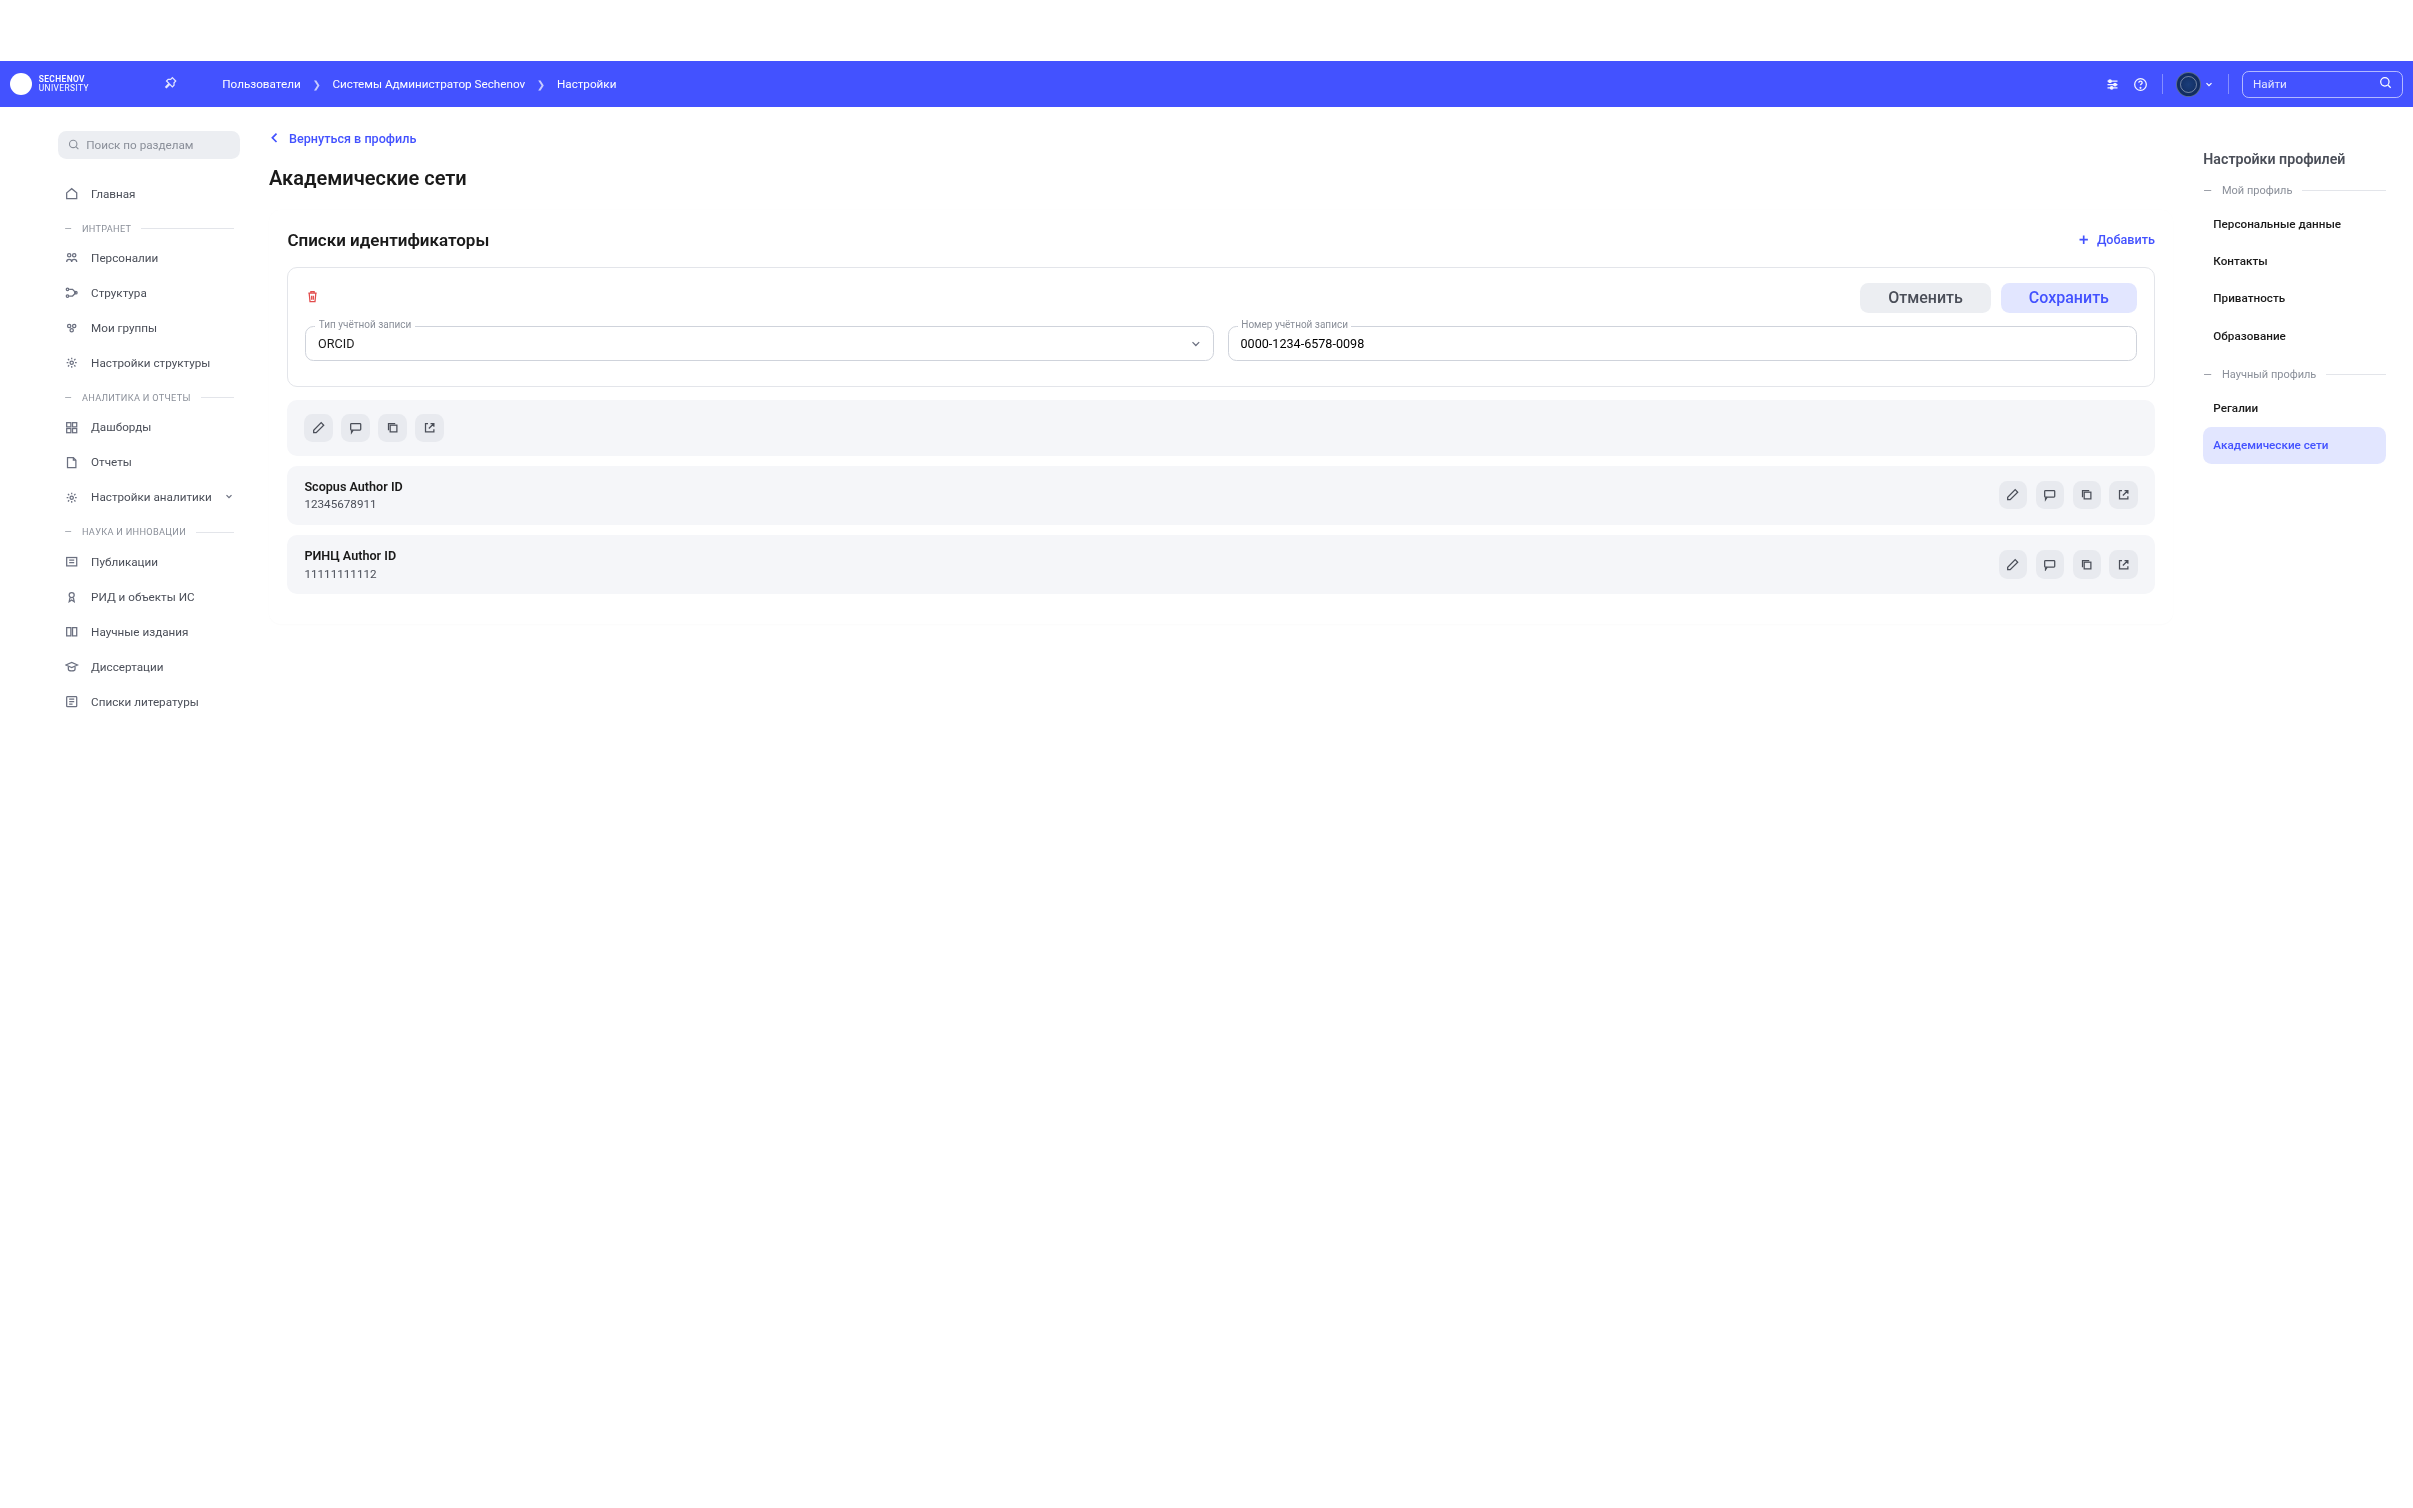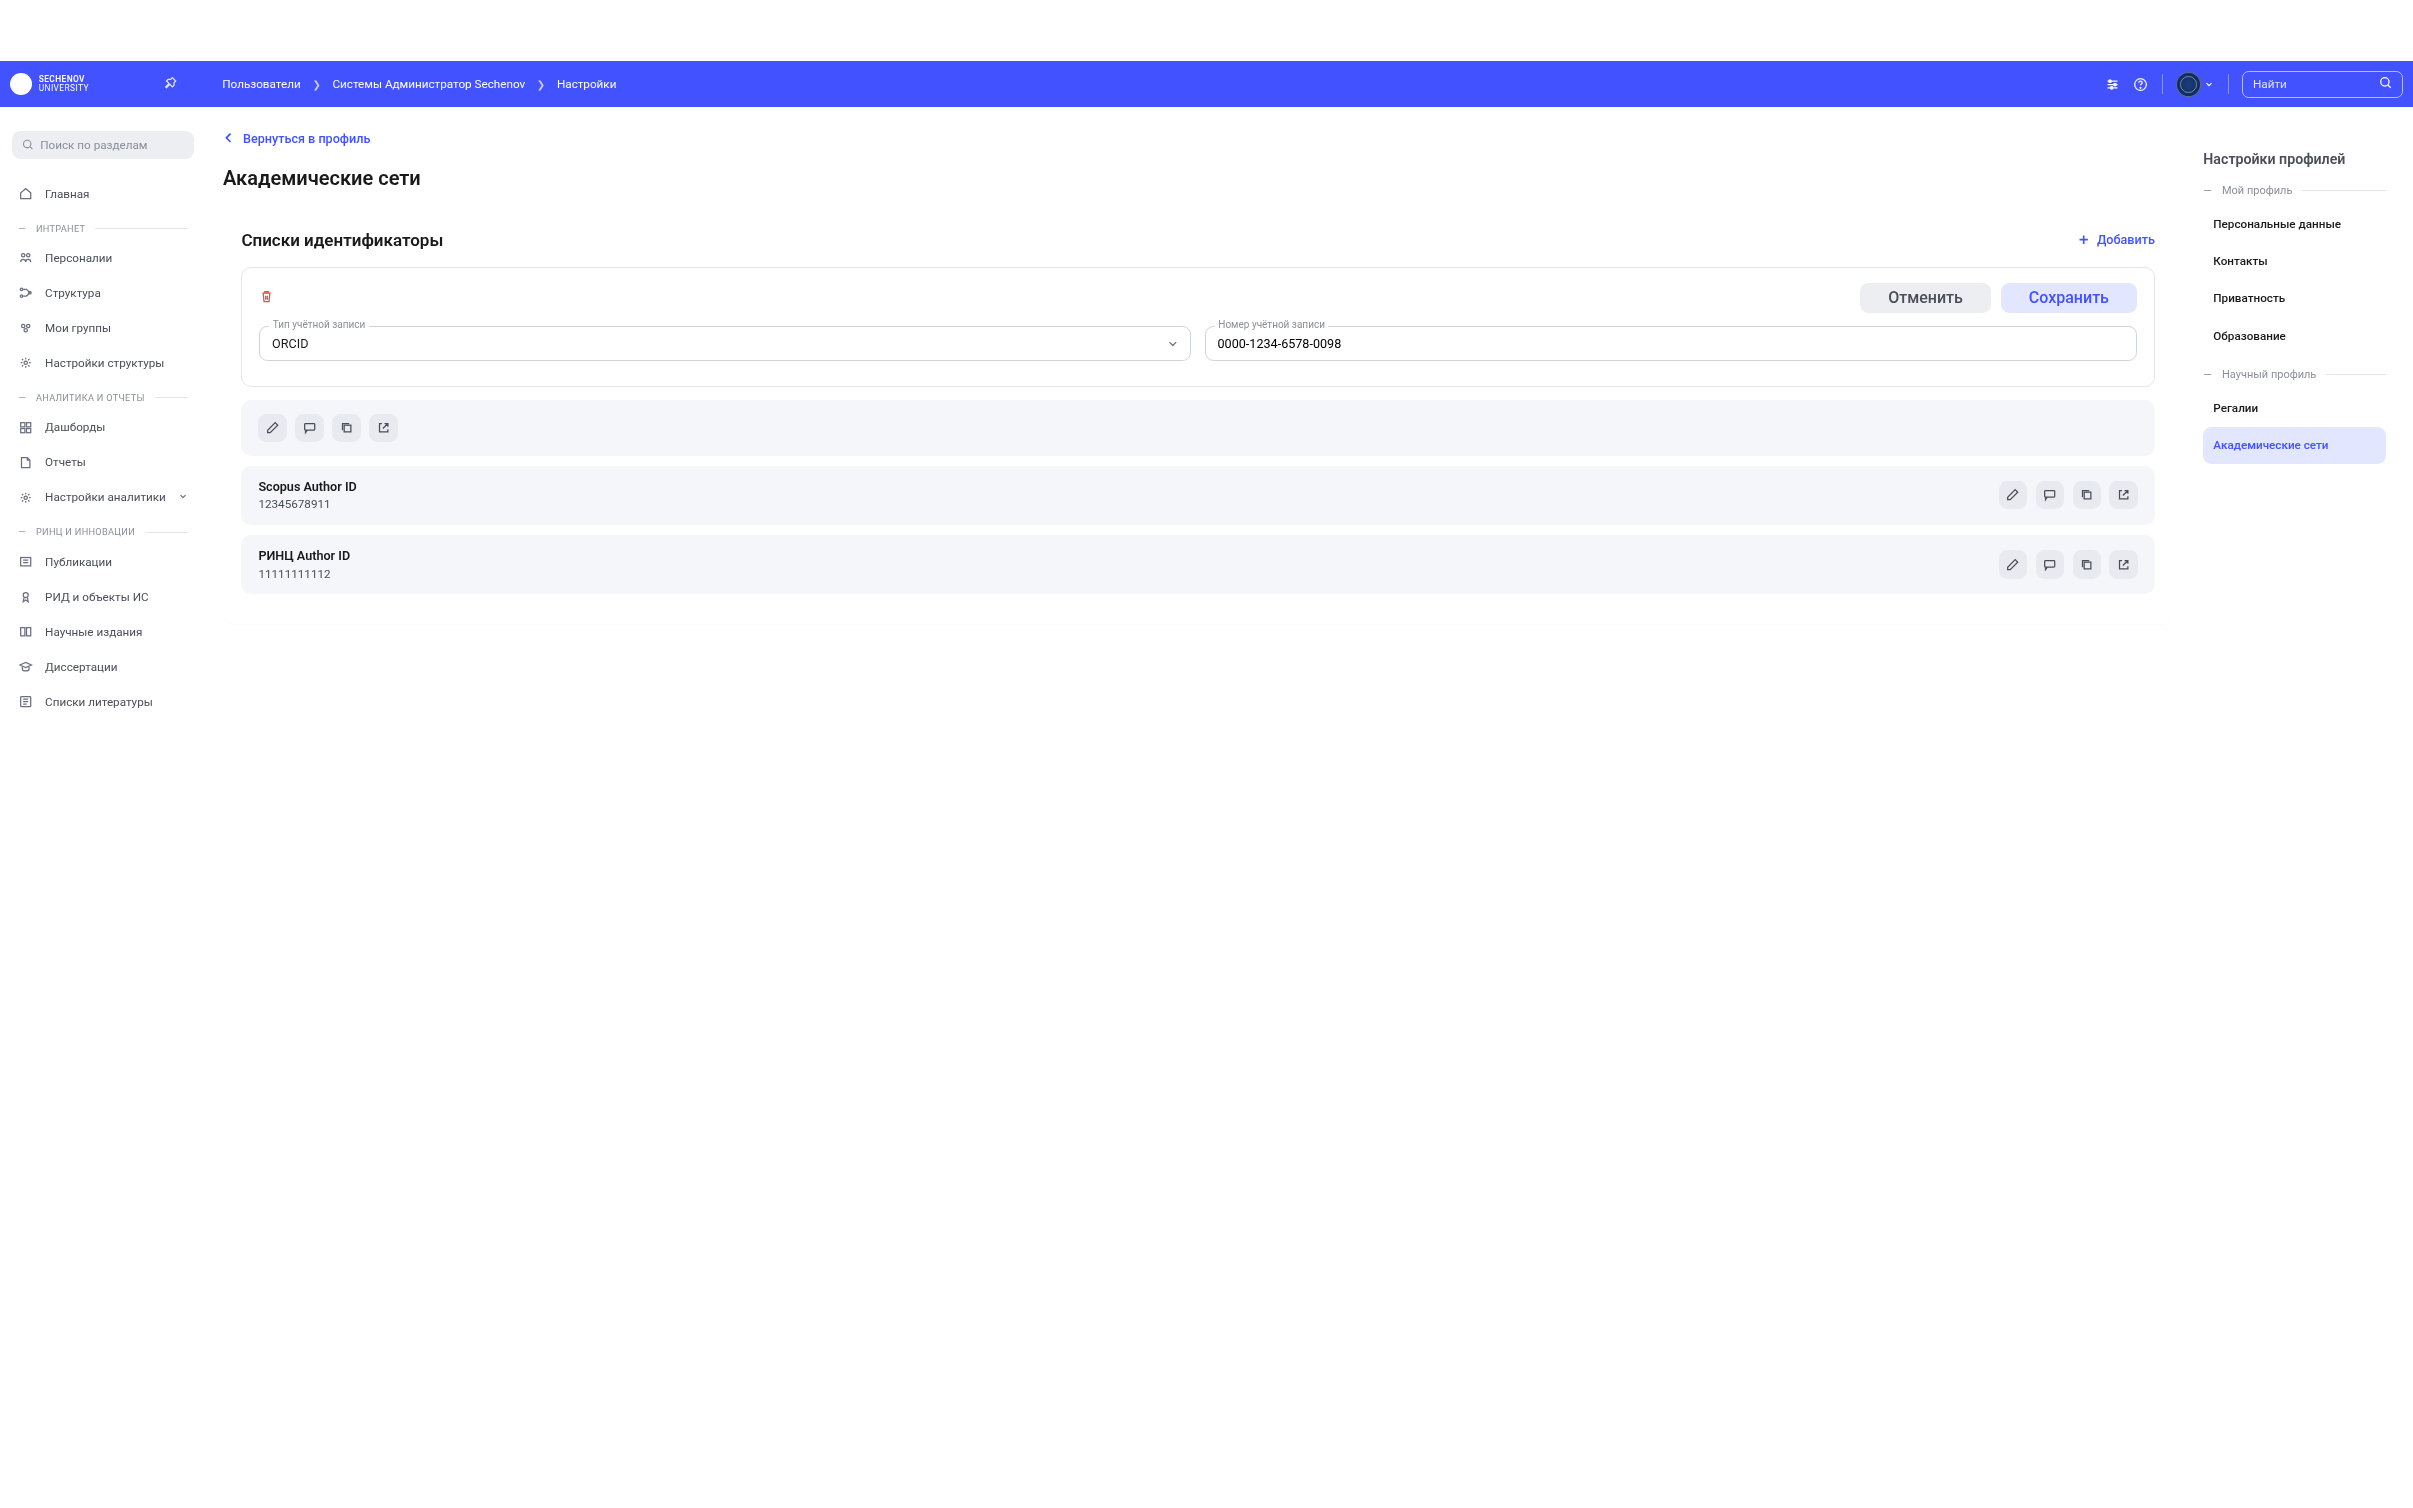--- a/index.html
+++ b/index.html
@@ -24,21 +24,21 @@
     .avatar { width: 25px; height: 25px; border-radius: 50%; background: radial-gradient(circle at center, #1a3d7a 0%, #0d2452 100%); border: 0.8px solid rgba(255,255,255,0.3); display: flex; align-items: center; justify-content: center; position: relative; }
     .avatar::before { content: ""; position: absolute; width: 15px; height: 15px; border: 0.8px solid rgba(255,255,255,0.4); border-radius: 50%; }
     .avatar-wrap { display: flex; align-items: center; gap: 3.4px; cursor: pointer; }
     .search-box { display: flex; align-items: center; border: 0.8px solid rgba(255,255,255,0.6); border-radius: 6.7px; height: 27px; padding: 0 10px; width: 161px; }
     .search-box input { background: transparent; border: none; outline: none; color: #fff; font-size: 11.7px; width: 100%; }
     .search-box input::placeholder { color: rgba(255,255,255,0.85); }
     .search-btn { cursor: pointer; }
 
     
     .container { display: flex; }
-    .sidebar { width: 206px; padding: 23.5px 11.7px 17px; background: #fff; min-height: calc(100vh - 107px); }
+    .sidebar { width: 206px; padding: 23.5px 11.7px 17px; background: #fff; min-height: calc(100vh - 107px); margin-left: 46px; }
     .side-search { background: #eceef2; border-radius: 8.4px; height: 28.5px; display: flex; align-items: center; padding: 0 10px; gap: 6.7px; color: #8a8f99; margin-bottom: 17px; }
     .side-search input { background: transparent; border: none; outline: none; font-size: 11.7px; width: 100%; color: #333; }
     .side-search input::placeholder { color: #8a8f99; }
     .nav-item { display: flex; align-items: center; gap: 11.7px; height: 35px; padding: 0 6.7px; color: #4a4e58; font-size: 11.7px; cursor: pointer; border-radius: 6.7px; }
     .nav-icon { width: 15px; height: 15px; display: flex; align-items: center; justify-content: center; color: #6b7080; }
     .nav-label { flex: 1; }
     .nav-chev { color: #6b7080; }
     .nav-section { display: flex; align-items: center; gap: 6.7px; color: #8a8f99; font-size: 9.2px; letter-spacing: 0.3px; margin: 11.7px 0 6.7px; padding: 0 6.7px; }
     .nav-section::before { content: "—"; margin-right: 3.4px; }
     .nav-section::after { content: ""; flex: 1; height: 0.8px; background: #e3e5ea; margin-left: 3.4px; }
@@ -239,21 +239,21 @@
             <path d="M8 2v2M8 12v2M2 8h2M12 8h2M3.5 3.5l1.5 1.5M11 11l1.5 1.5M12.5 3.5L11 5M5 11l-1.5 1.5"></path>
           </svg>
         </div>
       <span class="nav-label">Настройки аналитики</span>
       <div class="nav-chev"><svg width="10" height="10" viewBox="0 0 12 12" fill="none" stroke="currentColor" stroke-width="1.5">
             <path d="M3 5l3 3 3-3"></path>
           </svg></div>
     </div>
 
     <div class="nav-section">
-        <span>РИНЦ И ИННОВАЦИИ</span>
+        <span>НАУКА И ИННОВАЦИИ</span>
       </div>
     <div class="nav-item">
       <div class="nav-icon">
           <svg width="13.4" height="13.4" viewBox="0 0 16 16" fill="none" stroke="currentColor" stroke-width="1.5">
             <rect x="2" y="3" width="12" height="10"></rect>
             <path d="M5 6h6M5 9h6"></path>
           </svg>
         </div>
       <span class="nav-label">Публикации</span>
     </div>

